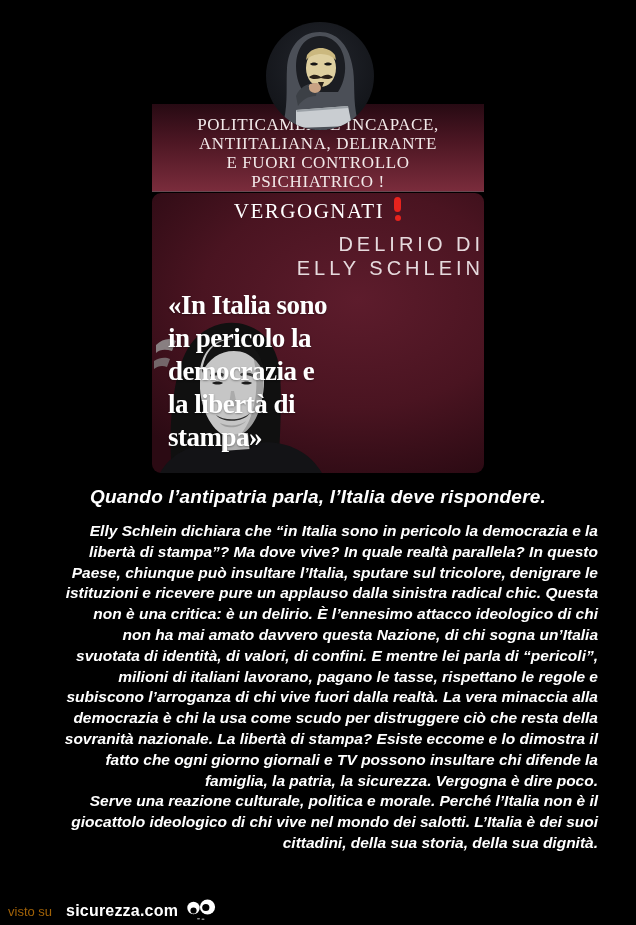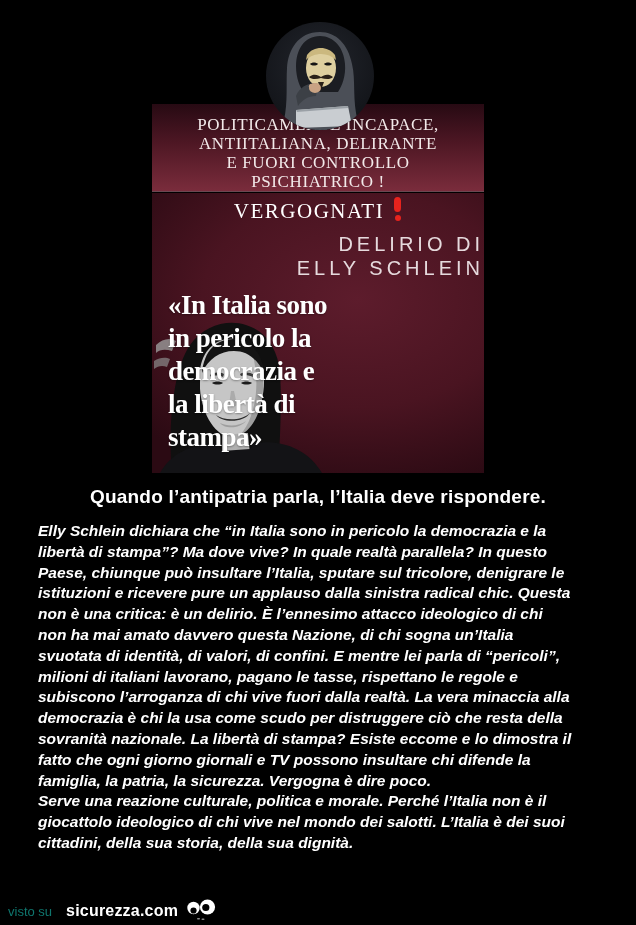--- a/index.html
+++ b/index.html
@@ -26,20 +26,21 @@
     box-sizing:border-box;
   }
   .header-text{
     white-space:pre-line;text-align:center;padding-top:11px;
     font-family:"Liberation Serif",serif;font-size:17px;line-height:19px;
     letter-spacing:.6px;color:#f3eaea;
   }
   .card-main{
     position:absolute;left:0;top:89px;width:100%;height:280px;
     background:radial-gradient(ellipse 85% 70% at 62% 38%,#5d1c2c 0%,#4a1421 55%,#2b0a13 100%);
+    border-radius:9px;
   }
   .vergognati-row{
     margin-top:4px;text-align:center;color:#ffffff;
     font-family:"Liberation Serif",serif;font-size:21px;letter-spacing:1.5px;line-height:28px;
   }
   .exclaim{display:inline-block;position:relative;width:9px;height:24px;margin-left:9px;vertical-align:-3px;}
   .ex-bar{position:absolute;left:1px;top:0;width:7px;height:15px;border-radius:3.5px/4px;background:#e8231d;}
   .ex-dot{position:absolute;left:1.5px;bottom:0;width:6px;height:6px;border-radius:50%;background:#e8231d;}
   .attribution{
     white-space:pre-line;text-align:right;margin-top:7px;
@@ -50,30 +51,30 @@
     font-family:Liberation Serif, serif;font-weight:bold;font-size:27px;line-height:33px;
     letter-spacing:-0.5px;color:#ffffff;
     text-shadow:0 1px 2px rgba(0,0,0,.35);
     padding-left:16px;
   }
   .photo{position:absolute;left:0;bottom:0;z-index:1;}
 
   
   .headline{
     position:absolute;left:0;top:486px;width:636px;text-align:center;
-    font-size:19px;font-weight:bold;color:#ffffff;letter-spacing:.2px;
+    font-size:19px;font-weight:bold;font-style:italic;color:#ffffff;letter-spacing:.2px;
   }
   .body-text{
-    position:absolute;left:38px;top:521px;width:560px;text-align:left;white-space:pre-line;
+    position:absolute;left:38px;top:521px;width:560px;text-align:right;white-space:pre-line;
     font-size:15.5px;line-height:20.8px;font-weight:bold;font-style:italic;color:#ffffff;
   }
 
   
   .footer{position:absolute;left:8px;top:899px;height:24px;display:flex;align-items:center;}
-  .visto-su{font-size:13px;color:#0f766e;font-weight:400;}
+  .visto-su{font-size:13px;color:#a16207;font-weight:400;}
   .brand{font-size:16px;color:#ffffff;font-weight:bold;margin-left:14px;letter-spacing:.2px;}
   .eyes{margin-left:7px;margin-top:-2px;}
 </style>
 </head>
 <body>
 
 <div class="canvas">
 
   <div class="avatar">
     <svg width="108" height="108" viewBox="0 0 108 108">

